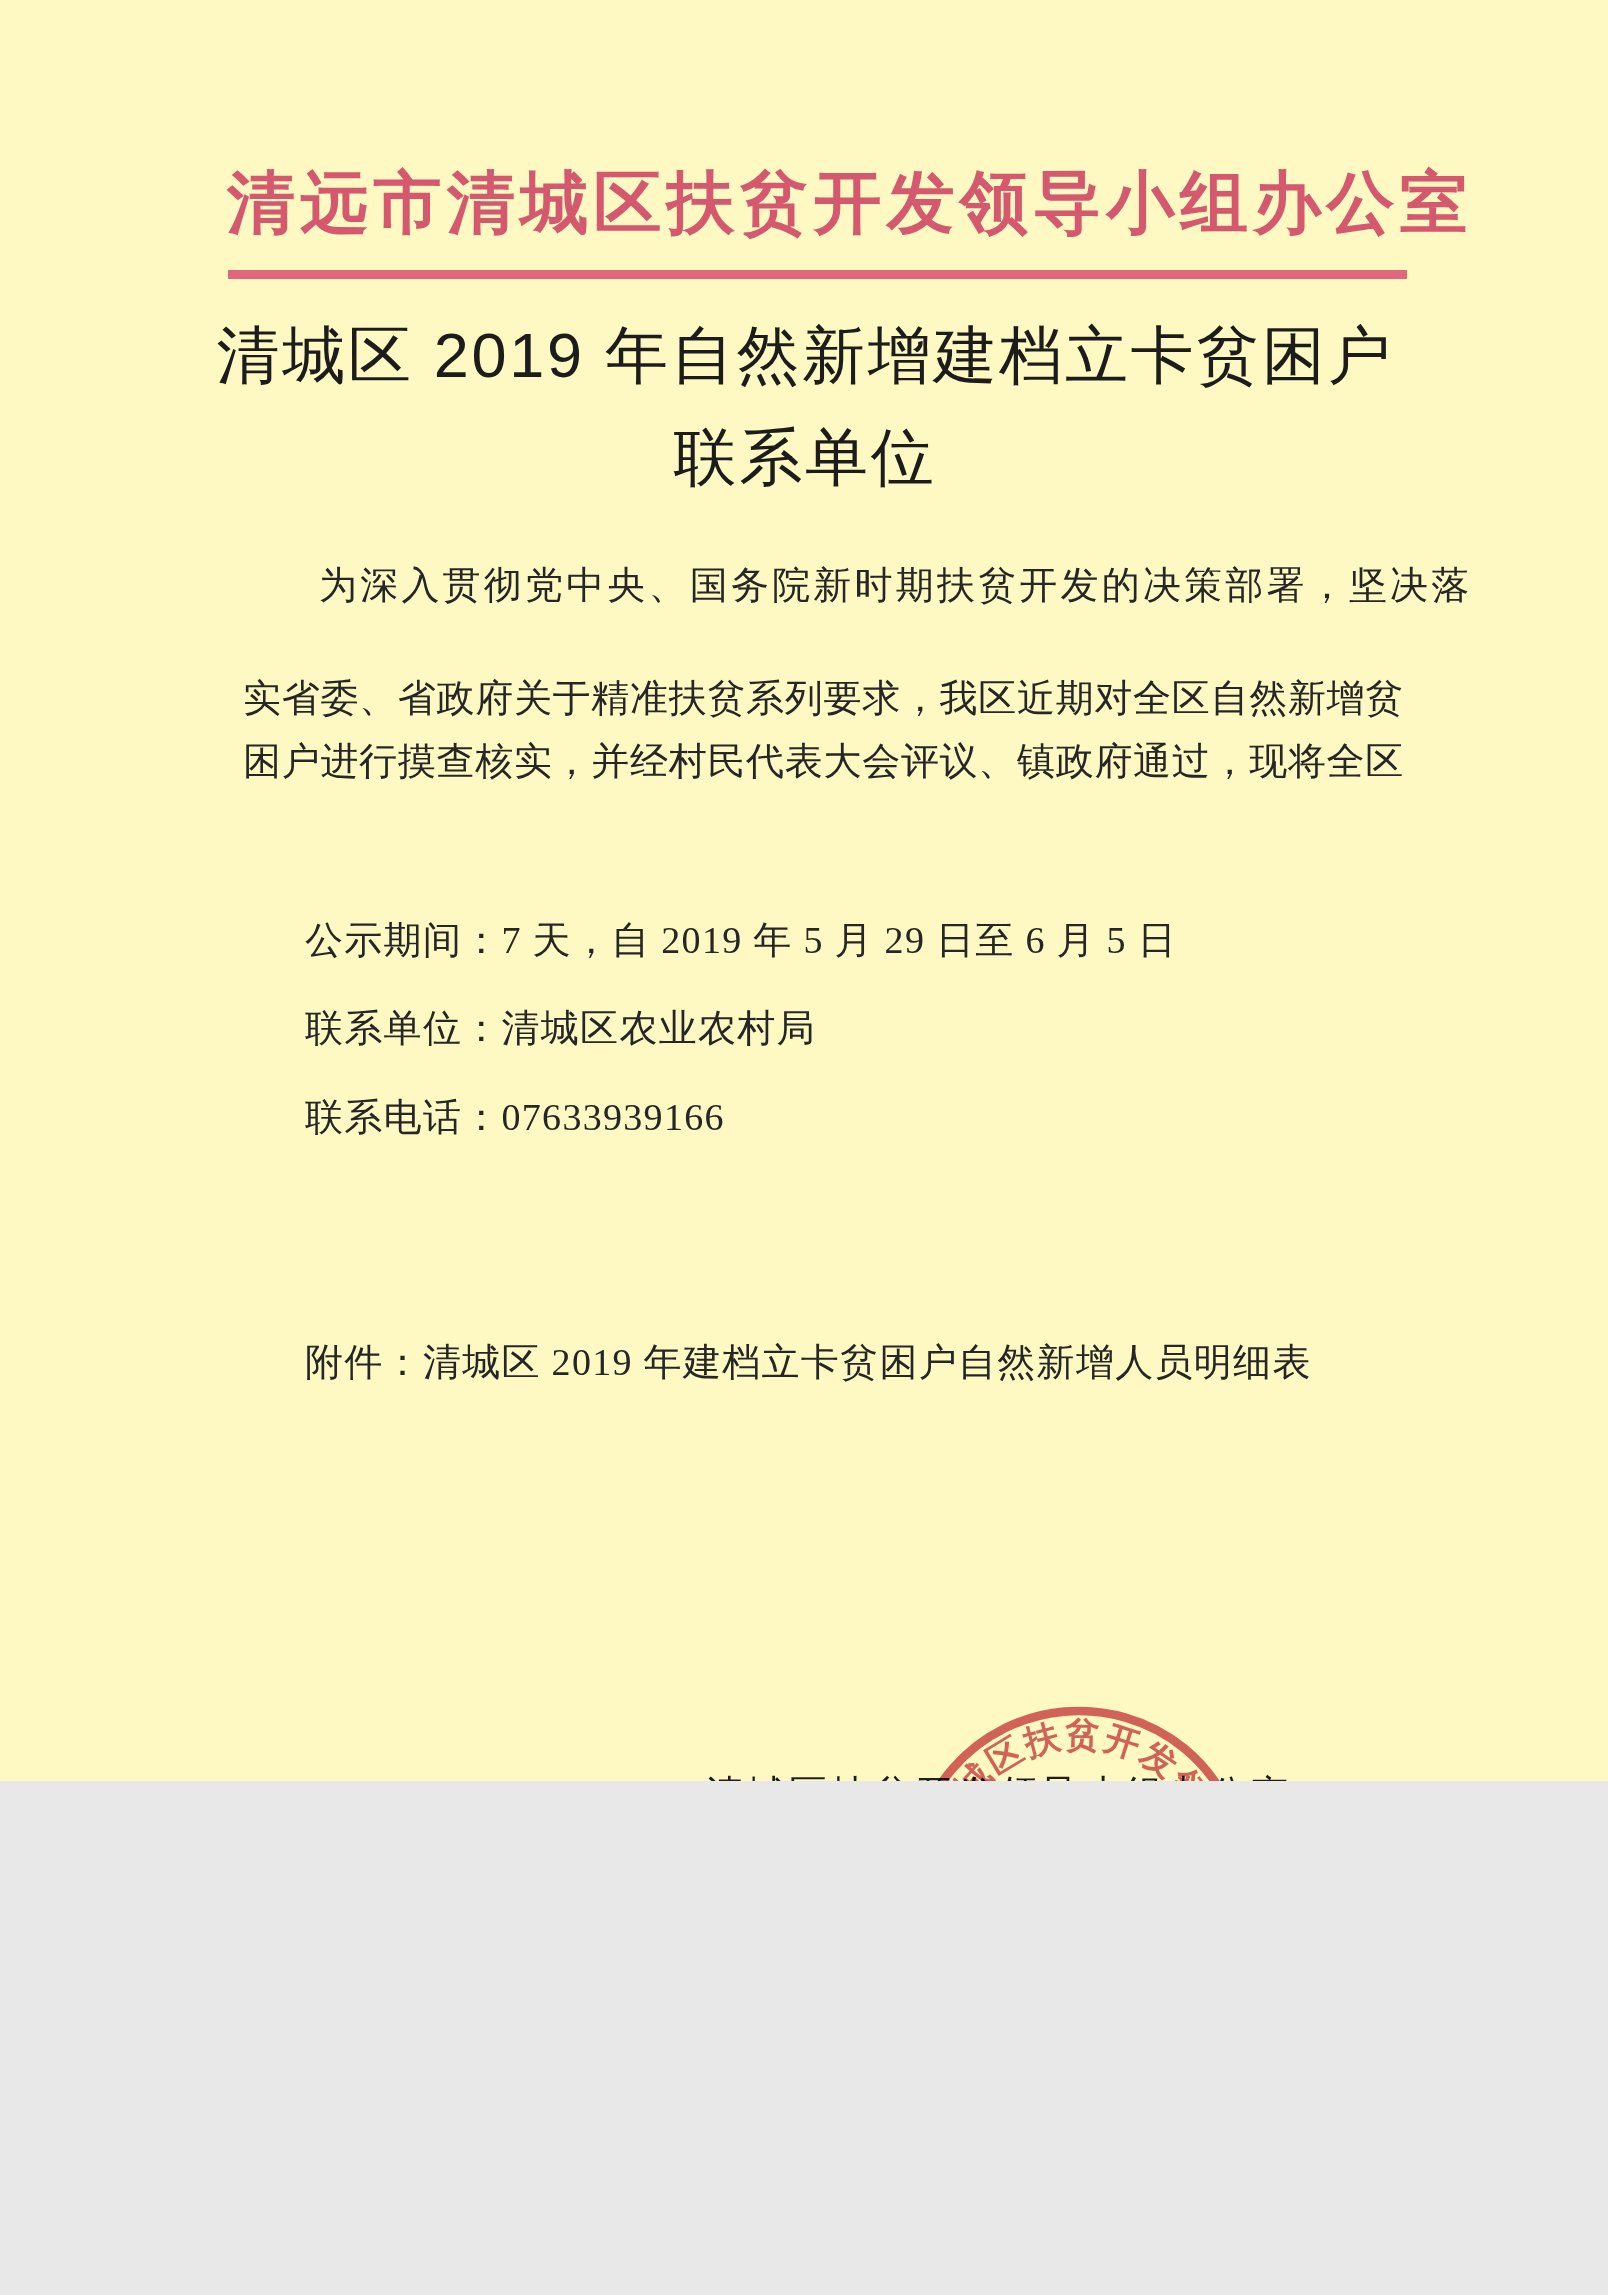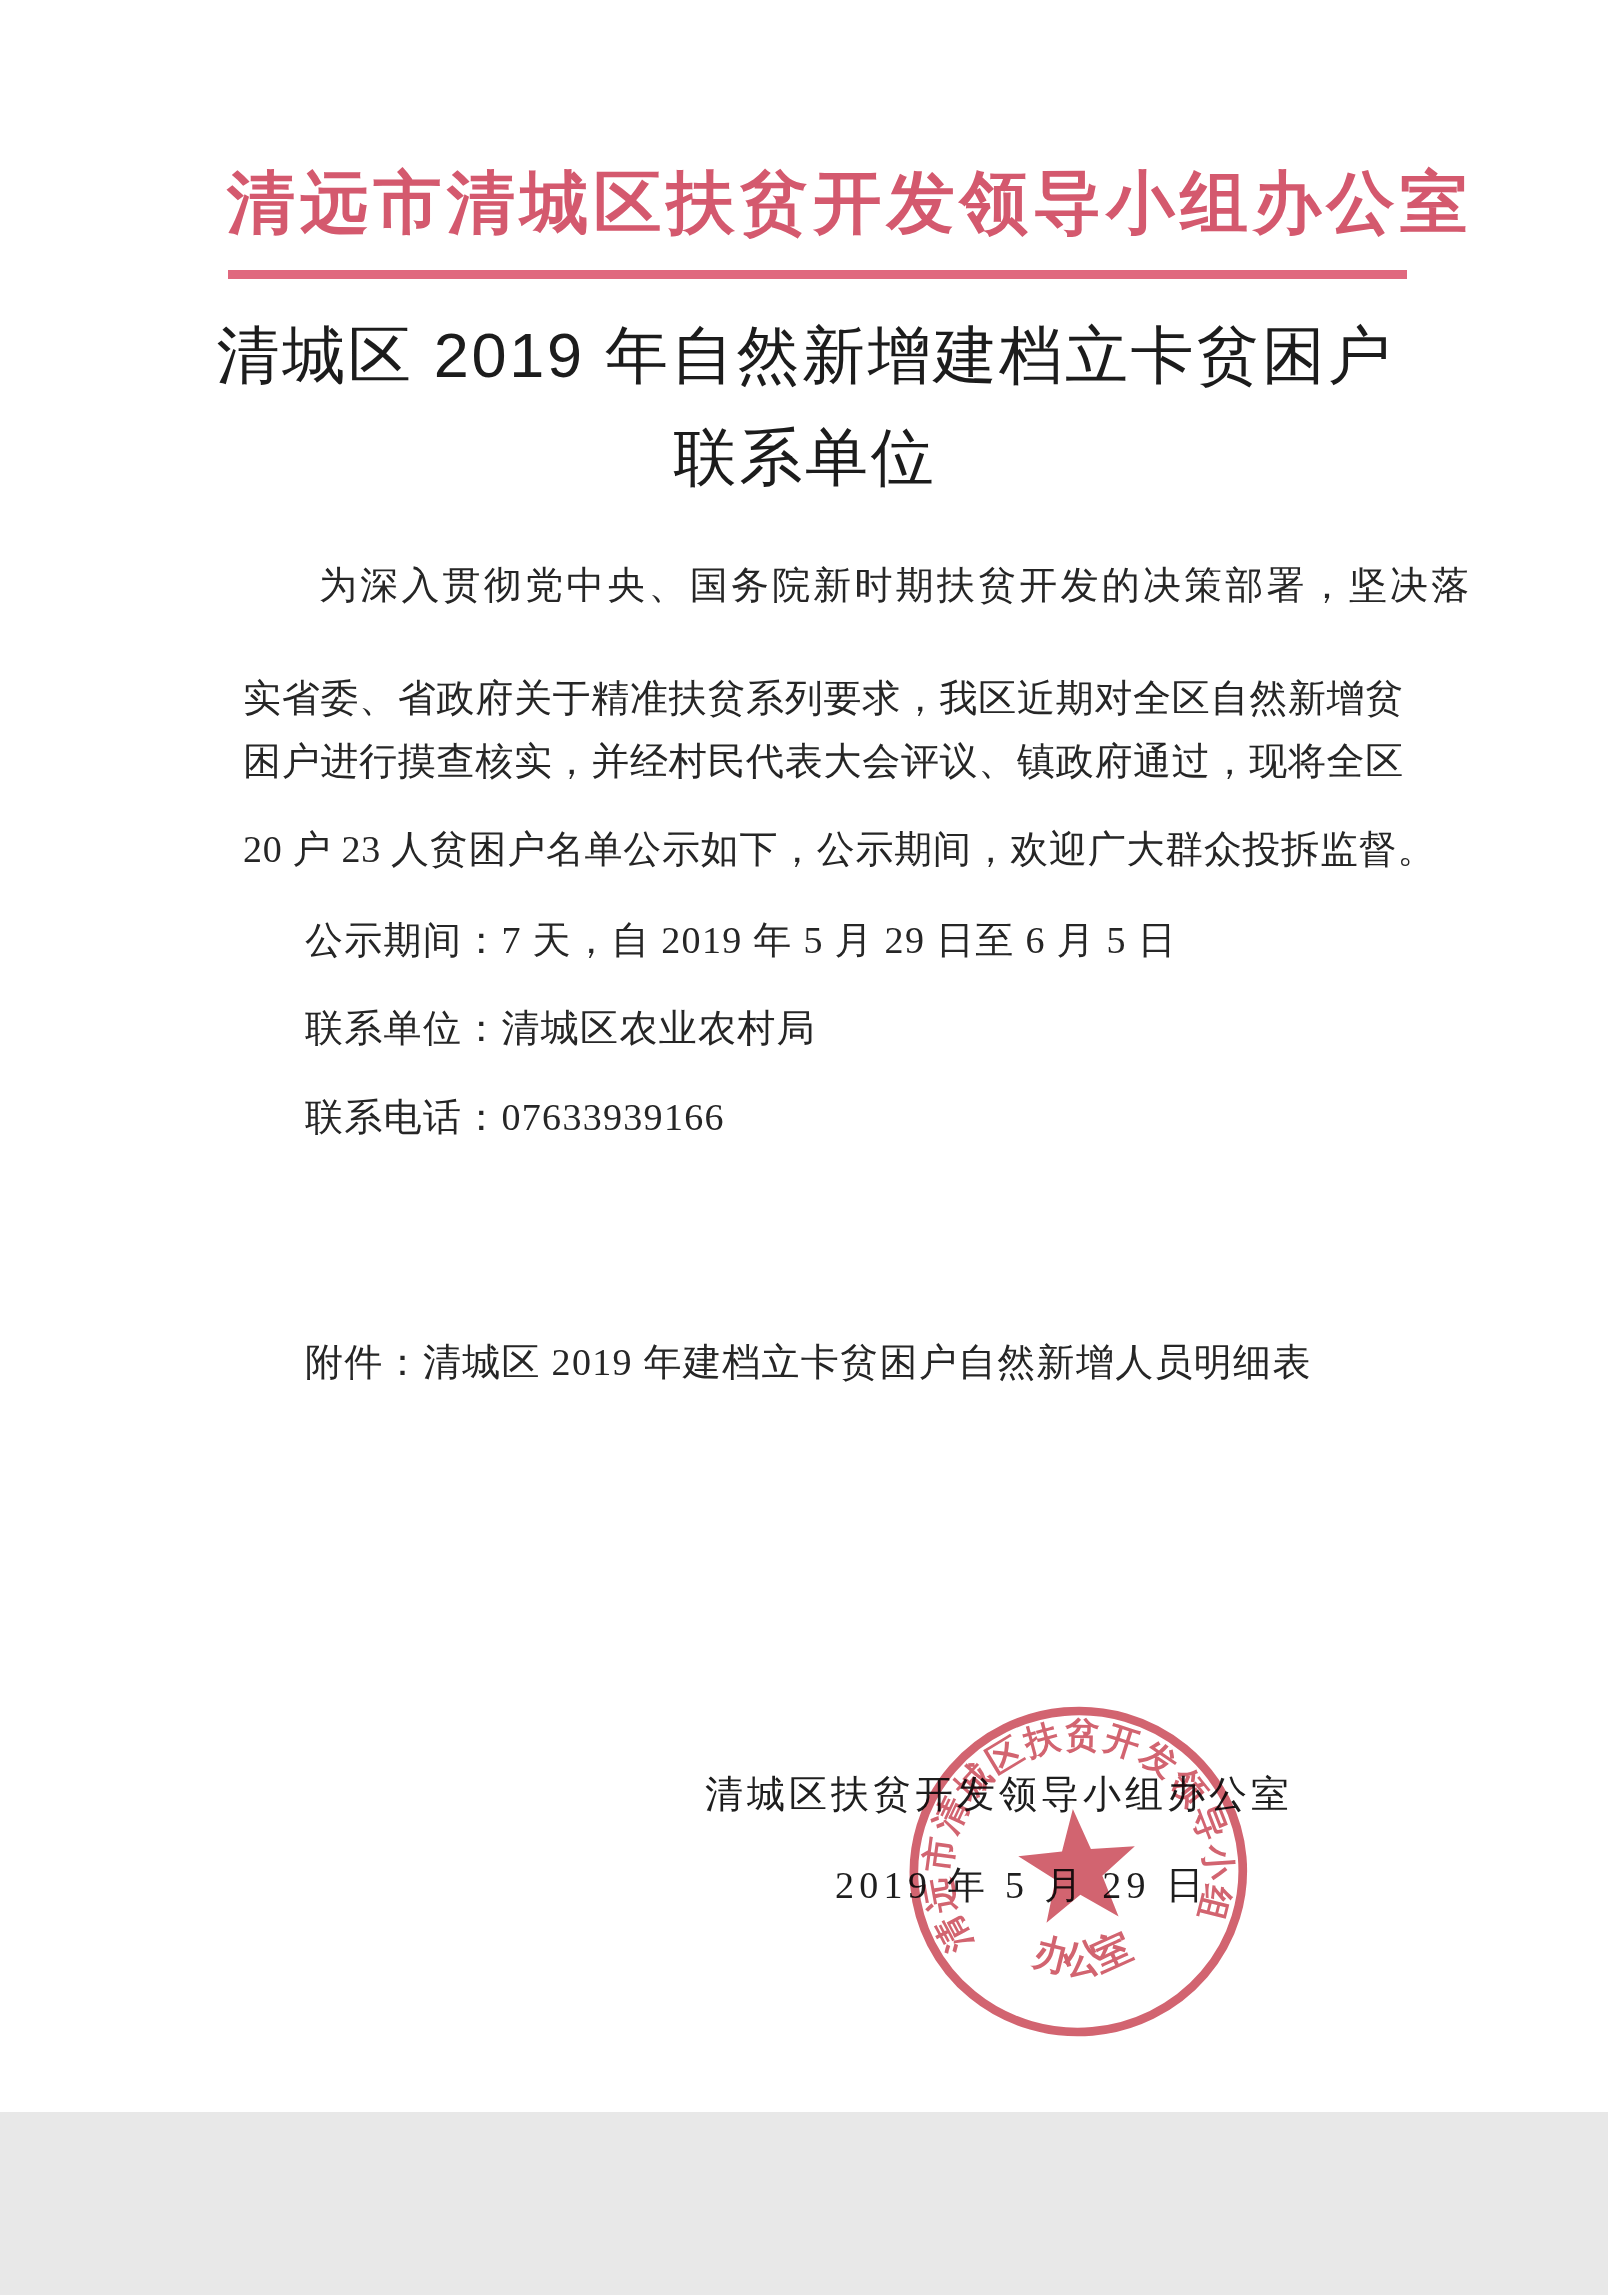--- a/index.html
+++ b/index.html
@@ -1,20 +1,20 @@
 <!DOCTYPE html>
 <html style="font-size:10.7px"><head>
 <meta charset="utf-8">
 <style>
   html,body{margin:0;padding:0;background:#e8e8e8;}
   .page{
     position:relative;
-    width:1609px;height:2112px;
+    width:1609px;height:1781px;
     margin:0 auto;
-    background:#ffffff;
+    background:#fef9c3;
     overflow:hidden;
     font-family:"Liberation Serif","DejaVu Serif",serif;
     color:#222;
   }
   
   .office-name{
     position:absolute;left:227px;top:152px;width:1179px;
     text-align:center;
     font-family:"Liberation Sans","DejaVu Sans",sans-serif;
     font-weight:900;
@@ -99,21 +99,20 @@
 
   <div class="office-name">清远市清城区扶贫开发领导小组办公室</div>
   <div class="letterhead-rule"></div>
 
   <div class="doc-title title-line-1">清城区 2019 年自然新增建档立卡贫困户</div>
   <div class="doc-title title-line-2">联系单位</div>
 
   <div class="body-line indent line-1">为深入贯彻党中央、国务院新时期扶贫开发的决策部署，坚决落</div>
   <div class="body-line line-2">实省委、省政府关于精准扶贫系列要求，我区近期对全区自然新增贫</div>
   <div class="body-line line-3">困户进行摸查核实，并经村民代表大会评议、镇政府通过，现将全区</div>
-  <div class="body-line line-4">20 户 23 人贫困户名单公示如下，公示期间，欢迎广大群众投拆监督。</div>
 
   <div class="plain-line indent line-period">公示期间：7 天，自 2019 年 5 月 29 日至 6 月 5 日</div>
   <div class="plain-line indent line-unit">联系单位：清城区农业农村局</div>
   <div class="plain-line indent line-phone">联系电话：07633939166</div>
 
   <div class="plain-line indent line-attachment">附件：清城区 2019 年建档立卡贫困户自然新增人员明细表</div>
 
   <div class="sig-office">清城区扶贫开发领导小组办公室</div>
   <div class="sig-date">2019 年 5 月 29 日</div>
 

